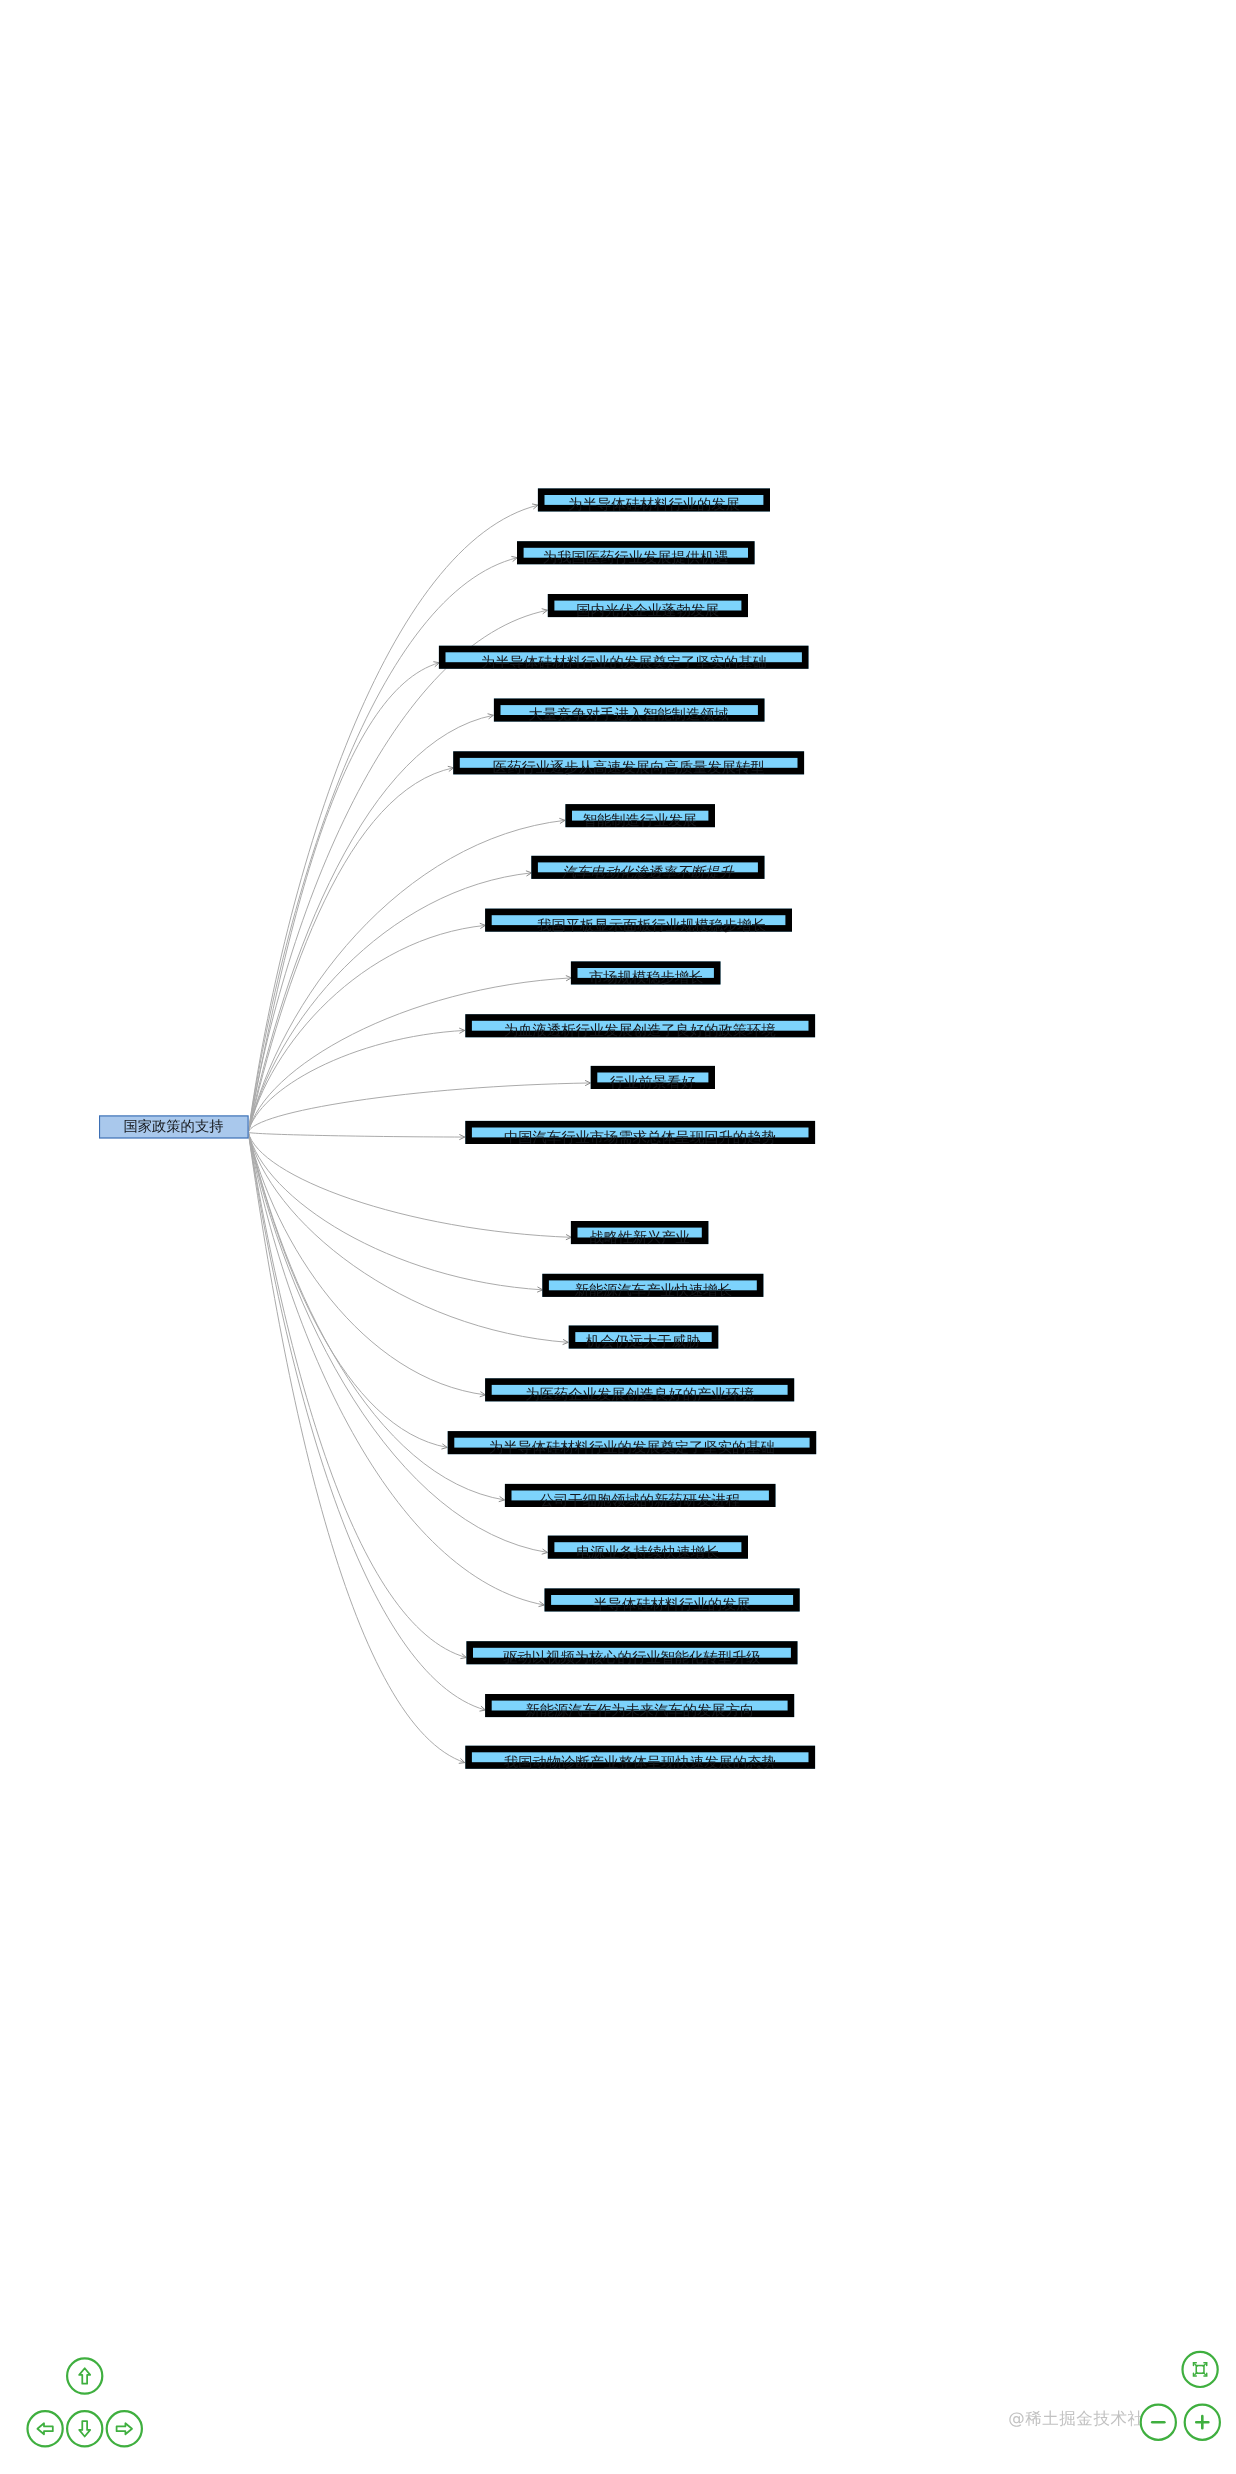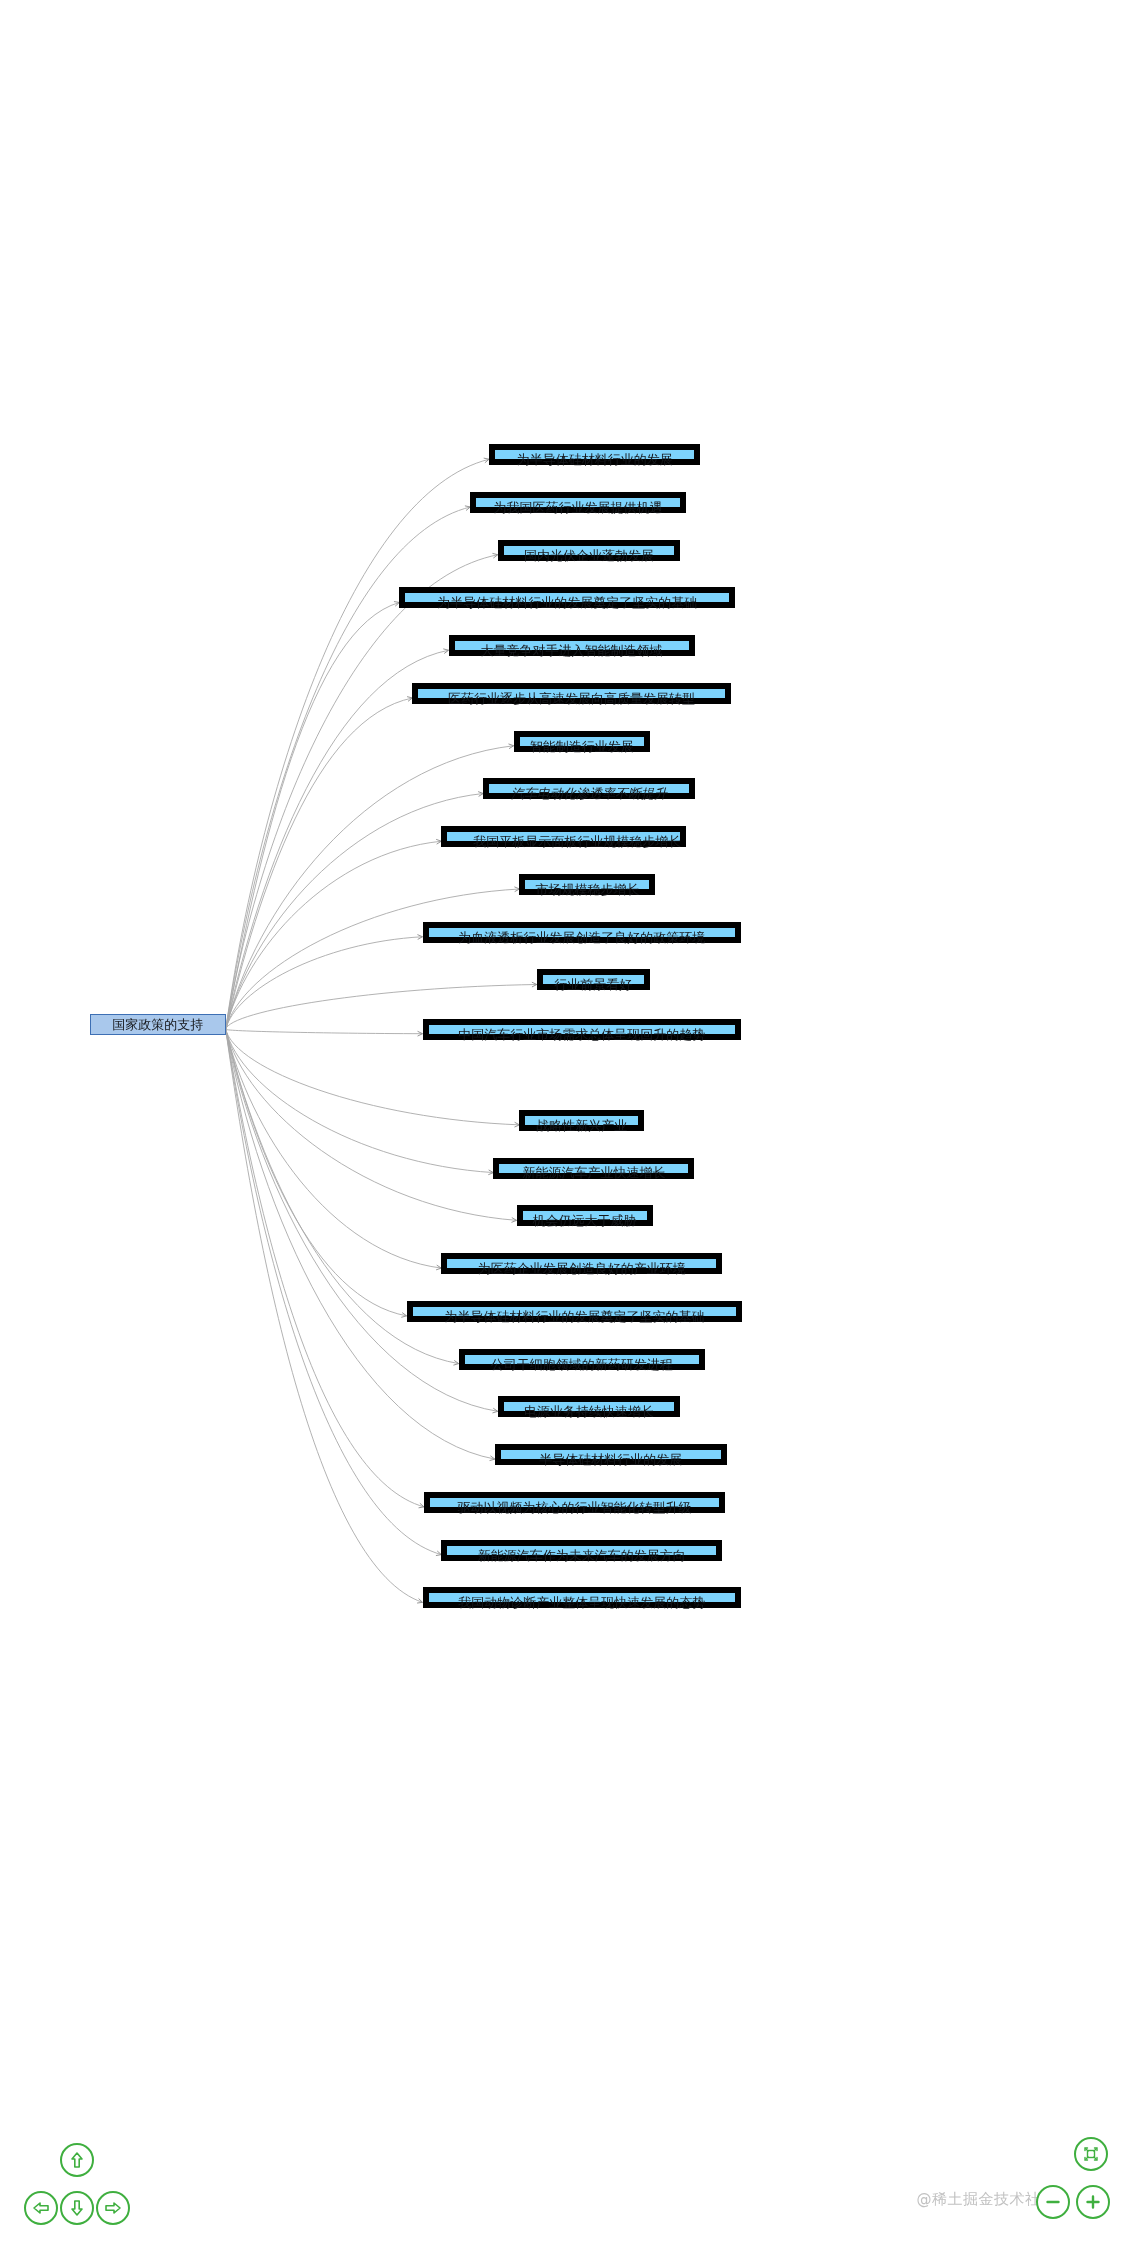--- a/index.html
+++ b/index.html
@@ -158,21 +158,21 @@
 
 <div class="node root" style="left: 89.714px; top: 1014.35px; width: 136.018px;">国家政策的支持</div>
     <div class="node" style="left: 489.086px; top: 444.229px; width: 211.262px;">为半导体硅材料行业的发展</div>
     <div class="node" style="left: 470px; top: 491.98px; width: 216px;">为我国医药行业发展提供机遇</div>
     <div class="node" style="left: 497.768px; top: 539.731px; width: 182.322px;">国内光伏企业蓬勃发展</div>
     <div class="node" style="left: 399.372px; top: 587.482px; width: 335.704px;">为半导体硅材料行业的发展奠定了坚实的基础</div>
     <div class="node" style="left: 448.57px; top: 635.233px; width: 245.99px;">大量竞争对手进入智能制造领域</div>
     <div class="node" style="left: 412.395px; top: 682.984px; width: 318.34px;">医药行业逐步从高速发展向高质量发展转型</div>
     <div class="node" style="left: 513.685px; top: 730.735px; width: 136.018px;">智能制造行业发展</div>
     <div class="node" style="left: 483.298px; top: 778.486px; width: 211.262px; font-style: italic;">汽车电动化渗透率不断提升</div>
-    <div class="node" style="left: 441.335px; top: 826.237px; width: 245px; padding-left: 26px;">我国平板显示面板行业规模稳步增长</div>
+    <div class="node" style="left: 441.335px; top: 826.237px; width: 279px; padding-left: 26px;">我国平板显示面板行业规模稳步增长</div>
     <div class="node" style="left: 519.473px; top: 873.988px; width: 136.018px;">市场规模稳步增长</div>
     <div class="node" style="left: 422.524px; top: 921.739px; width: 318.34px;">为血液透析行业发展创造了良好的政策环境</div>
     <div class="node" style="left: 536.837px; top: 969.49px; width: 112.866px;">行业前景看好</div>
     <div class="node" style="left: 422.524px; top: 1018.69px; width: 318.34px;">中国汽车行业市场需求总体呈现回升的趋势</div>
     <div class="node" style="left: 519.473px; top: 1109.85px; width: 124.442px;">战略性新兴产业</div>
     <div class="node" style="left: 493.427px; top: 1157.6px; width: 201px; font-family: Liberation Mono, monospace;">新能源汽车产业快速增长</div>
     <div class="node" style="left: 516.579px; top: 1205.35px; width: 136.018px;">机会仍远大于威胁</div>
     <div class="node" style="left: 441.335px; top: 1253.1px; width: 280.718px;">为医药企业发展创造良好的产业环境</div>
     <div class="node" style="left: 406.607px; top: 1300.85px; width: 335.704px;">为半导体硅材料行业的发展奠定了坚实的基础</div>
     <div class="node" style="left: 458.699px; top: 1348.6px; width: 245.99px;">公司干细胞领域的新药研发进程</div>

